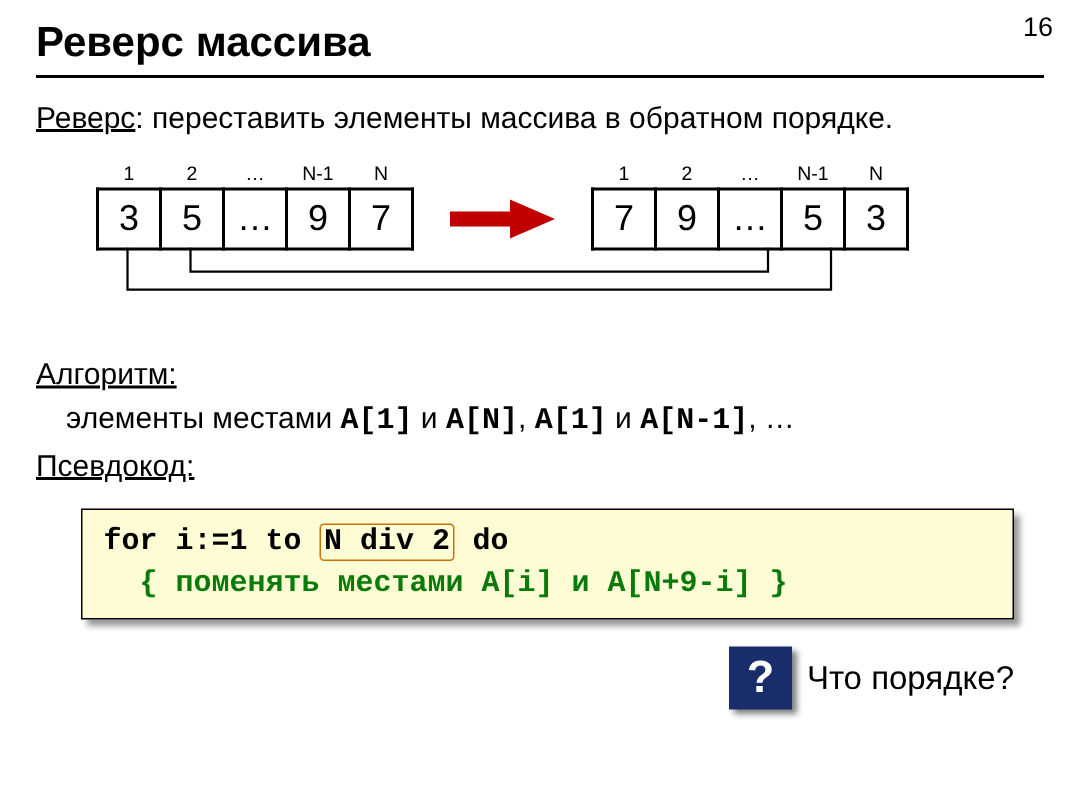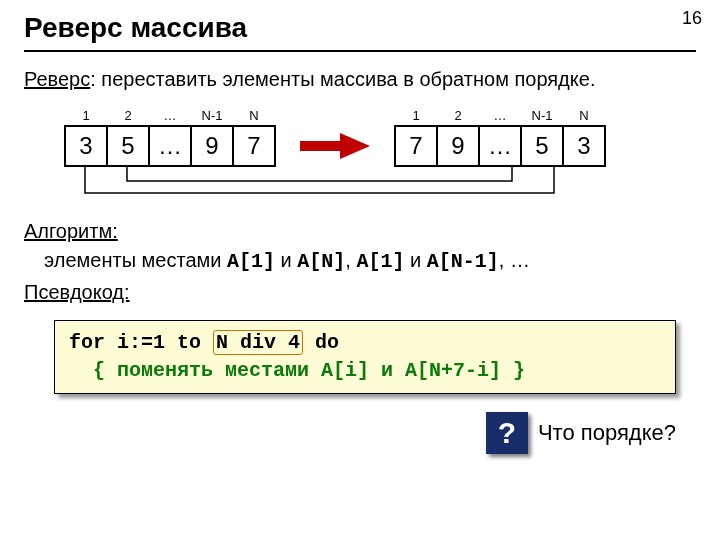--- a/index.html
+++ b/index.html
@@ -71,21 +71,21 @@
   .arrow svg { display: block; }
   .swap-lines {
     position: relative;
     height: 40px;
     margin-left: 40px;
     margin-top: -2px;
   }
   .algo-row {
     display: flex;
     align-items: flex-end;
-    margin-top: 15px;
+    margin-top: 34px;
   }
   .algo-label {
     font-size: 20px;
     text-decoration: underline;
   }
   .sum-box {
     border: 1px solid #000;
     padding: 3px 10px;
     font-size: 18px;
     margin-left: 140px;
@@ -214,20 +214,20 @@
   <div class="algo-row">
     <span class="algo-label">Алгоритм:</span>
   </div>
 
   <div class="algo-text">
     <span>элементы местами </span><span class="mono">A[1]</span><span> и </span><span class="mono">A[N]</span><span>, </span><span class="mono">A[1]</span><span> и </span><span class="mono">A[N-1]</span><span>, …</span>
   </div>
 
   <div class="pseudo-label">Псевдокод:</div>
 
-  <div class="code-block"><span>for i:=1 to </span><span class="hl">N div 4</span><span> do</span>
-<span class="green">  { поменять местами A[i] и A[N+7-i] }</span></div>
+  <div class="code-block"><span>for i:=1 to </span><span class="hl">N div 2</span><span> do</span>
+<span class="green">  { поменять местами A[i] и A[N+9-i] }</span></div>
 
   <div class="footer-q">
     <div class="q-badge">?</div>
     <div class="q-text">Что порядке?</div>
   </div>
 </div>
 
 </body></html>

